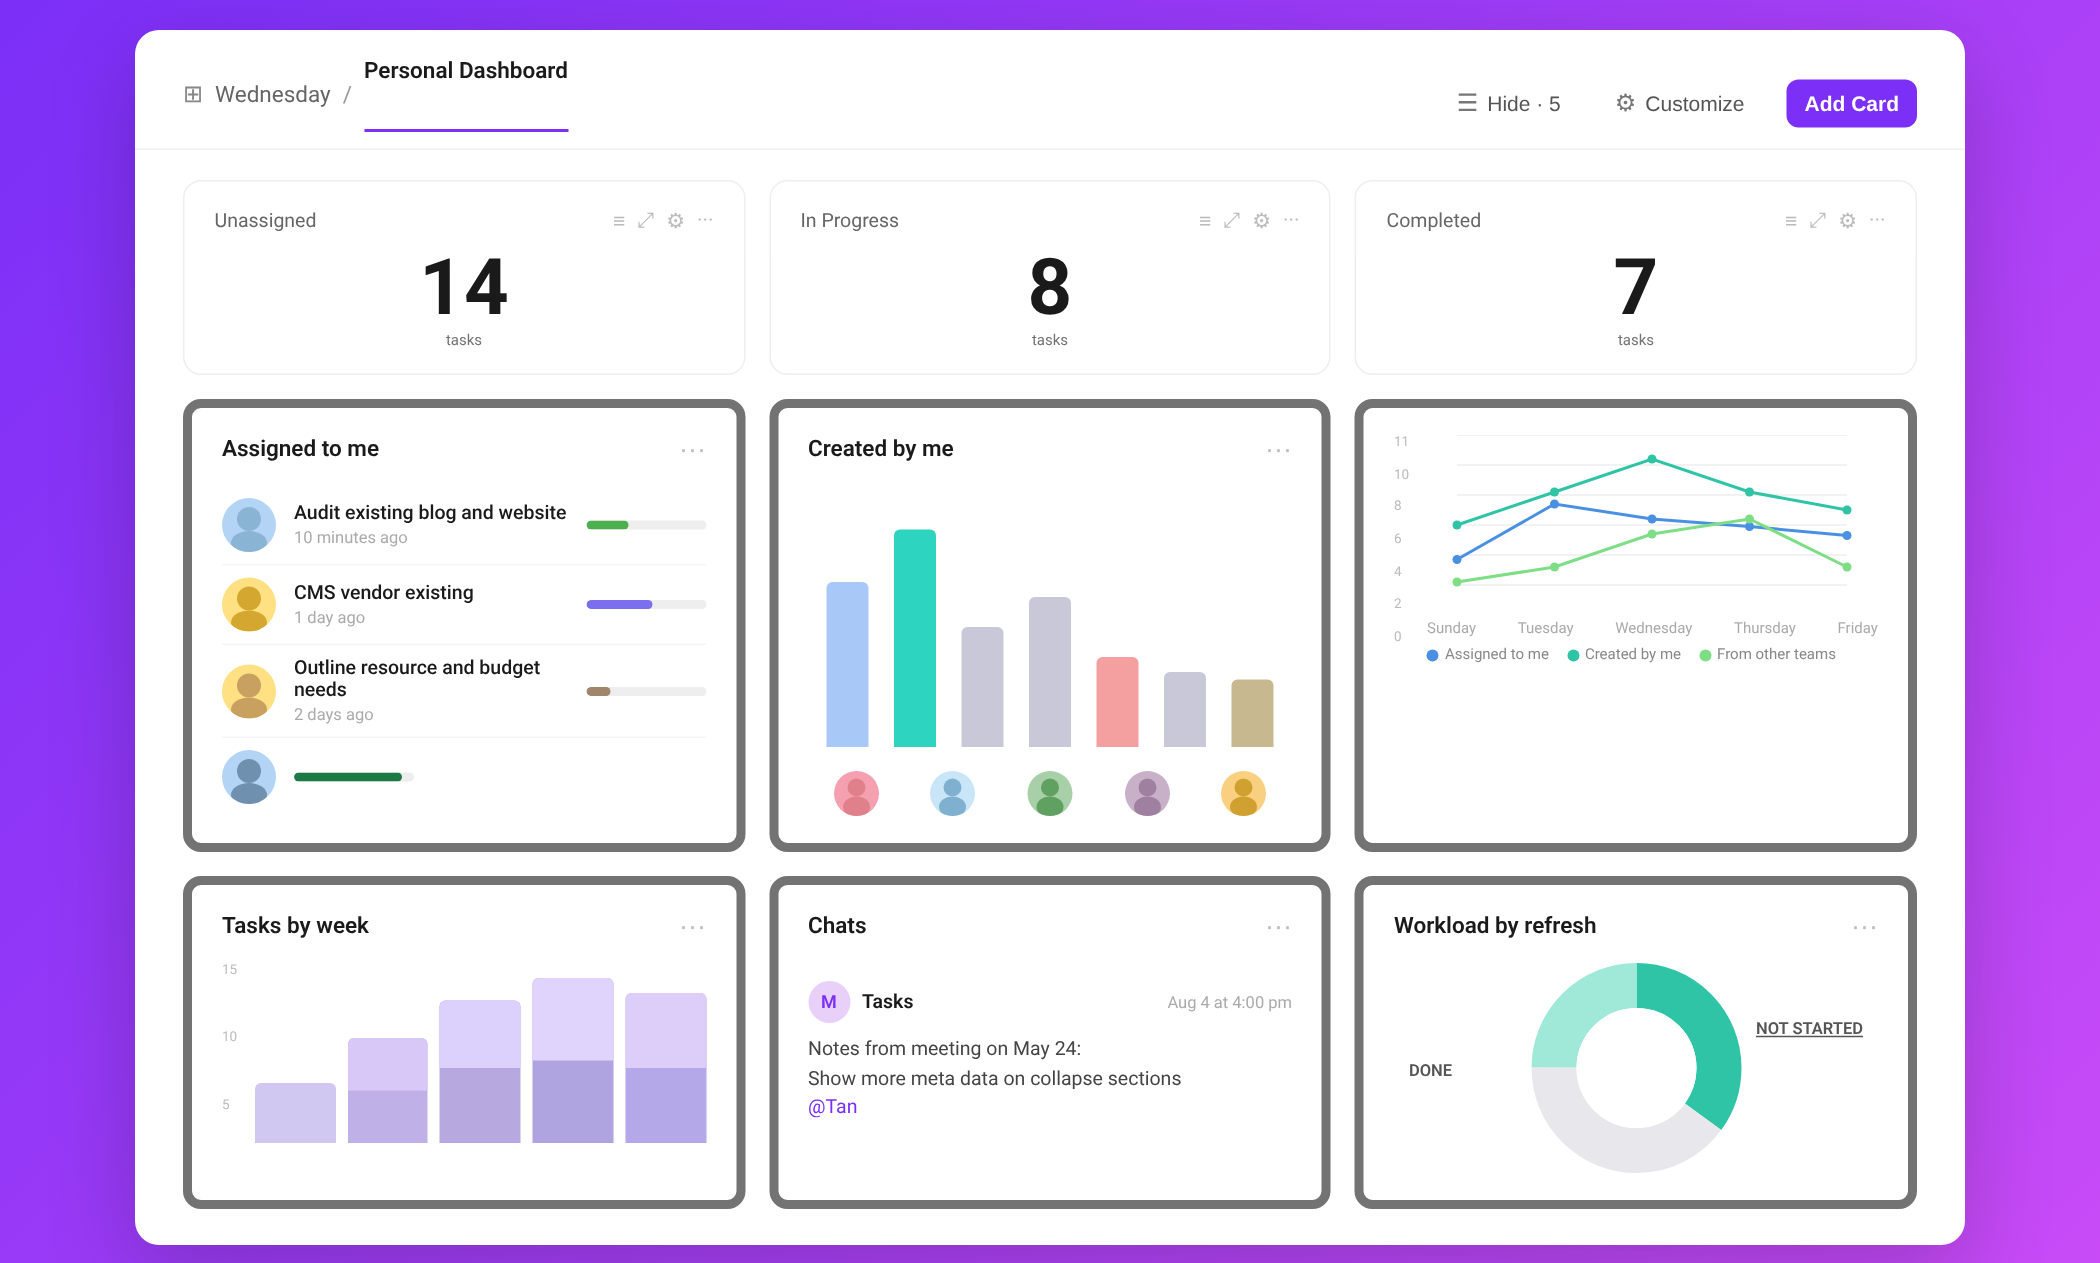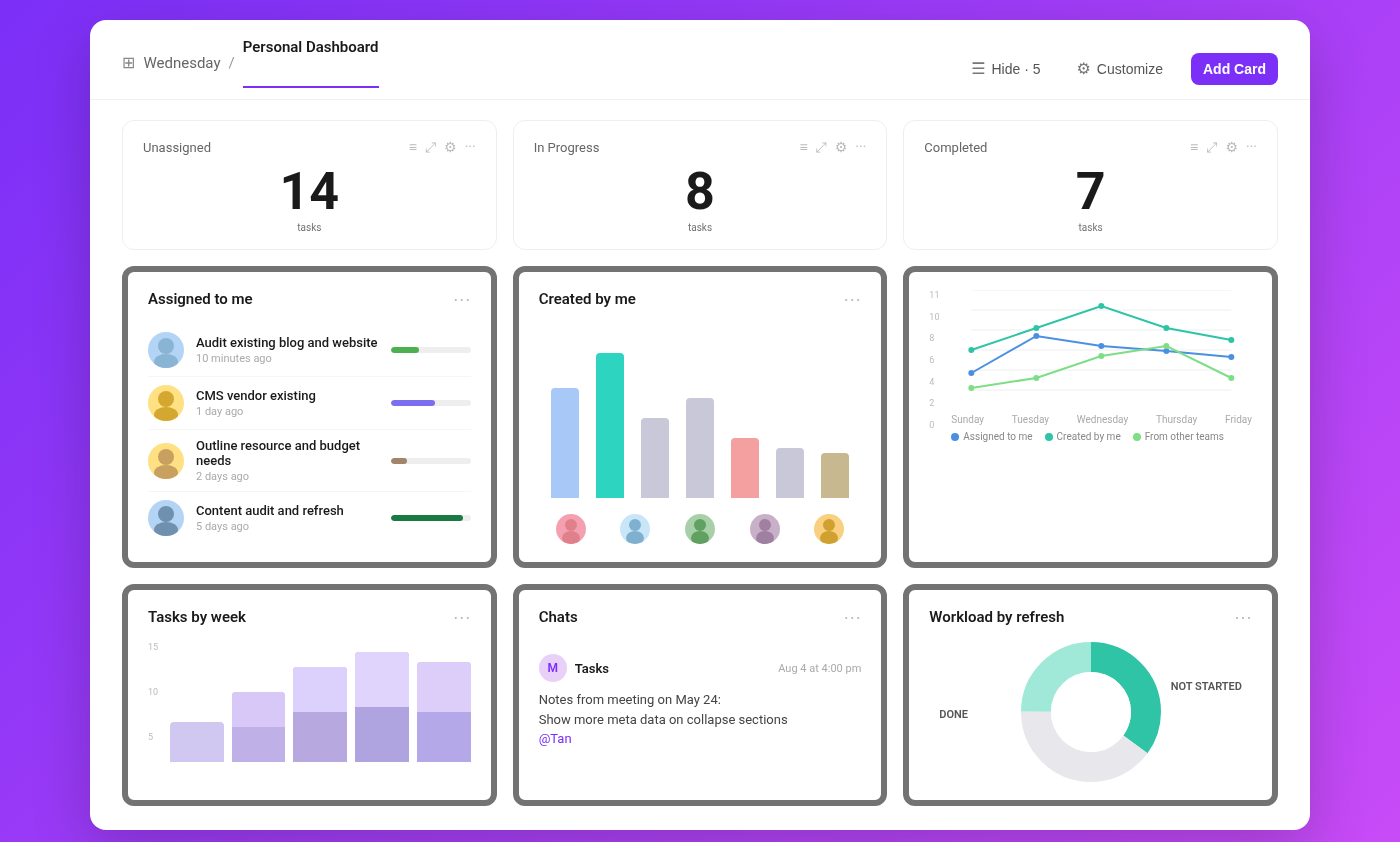--- a/index.html
+++ b/index.html
@@ -437,24 +437,20 @@
             </div>
           </div>
 
           <div class="task-item">
             <div class="task-avatar av3">
               <svg width="36" height="36" viewBox="0 0 36 36">
                   <circle cx="18" cy="14" r="8" fill="#7090b0"></circle>
                   <ellipse cx="18" cy="30" rx="12" ry="8" fill="#7090b0"></ellipse>
                 </svg>
             </div>
-            <div class="task-info">
-              <div class="task-name">Content audit and refresh</div>
-              <div class="task-time">5 days ago</div>
-            </div>
             <div class="progress-bar-container">
               <div class="progress-bar-fill" style="width:90%;background:#1B7A44;"></div>
             </div>
           </div>
         </div>
       </div>
 
       <div class="card">
         <div class="card-header">
           <span class="card-title">Created by me</span>
@@ -663,20 +659,20 @@
 
             <circle cx="80" cy="80" r="55" fill="none" stroke="#a0e8d8" stroke-width="30" stroke-dasharray="86.4 259.2" stroke-dashoffset="-259.2" transform="rotate(-90 80 80)"></circle>
 
             <circle cx="80" cy="80" r="40" fill="white"></circle>
           </svg>
 
           <div style="position:absolute;left:10px;top:50%;transform:translateY(-50%);">
             <span style="font-size:11px;color:#555;font-weight:600;">DONE</span>
           </div>
           <div style="position:absolute;right:10px;top:30%;transform:translateY(-50%);">
-            <span style="font-size:11px;color:#555;font-weight:600;">NOT STARTED</span>
+            <span style="font-size:11px;color:#555;font-weight:600;text-decoration:underline;">NOT STARTED</span>
           </div>
         </div>
       </div>
     </div>
 
   </div>
 </div>
 
 </body></html>

